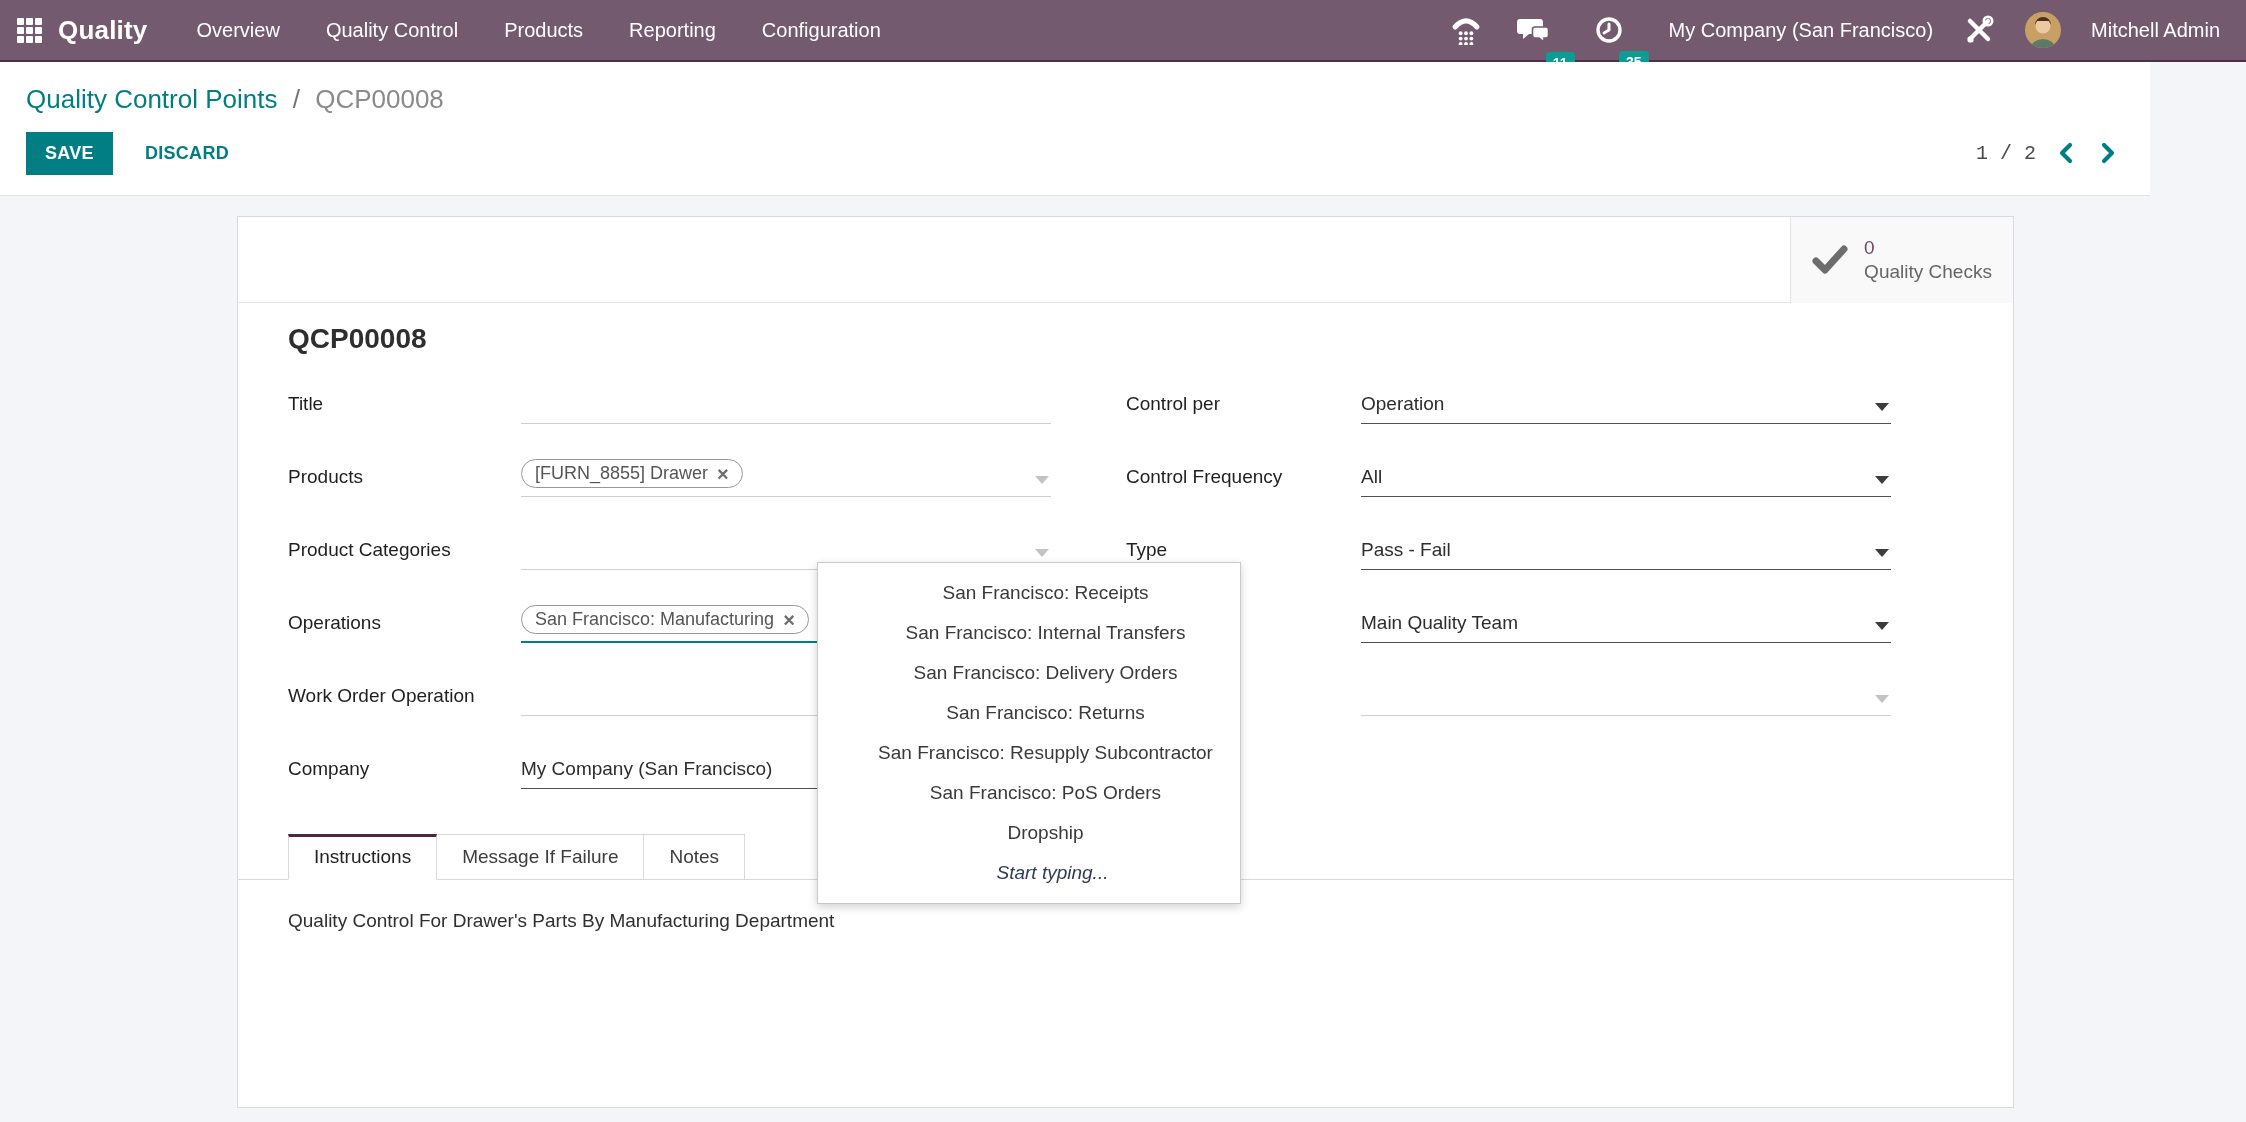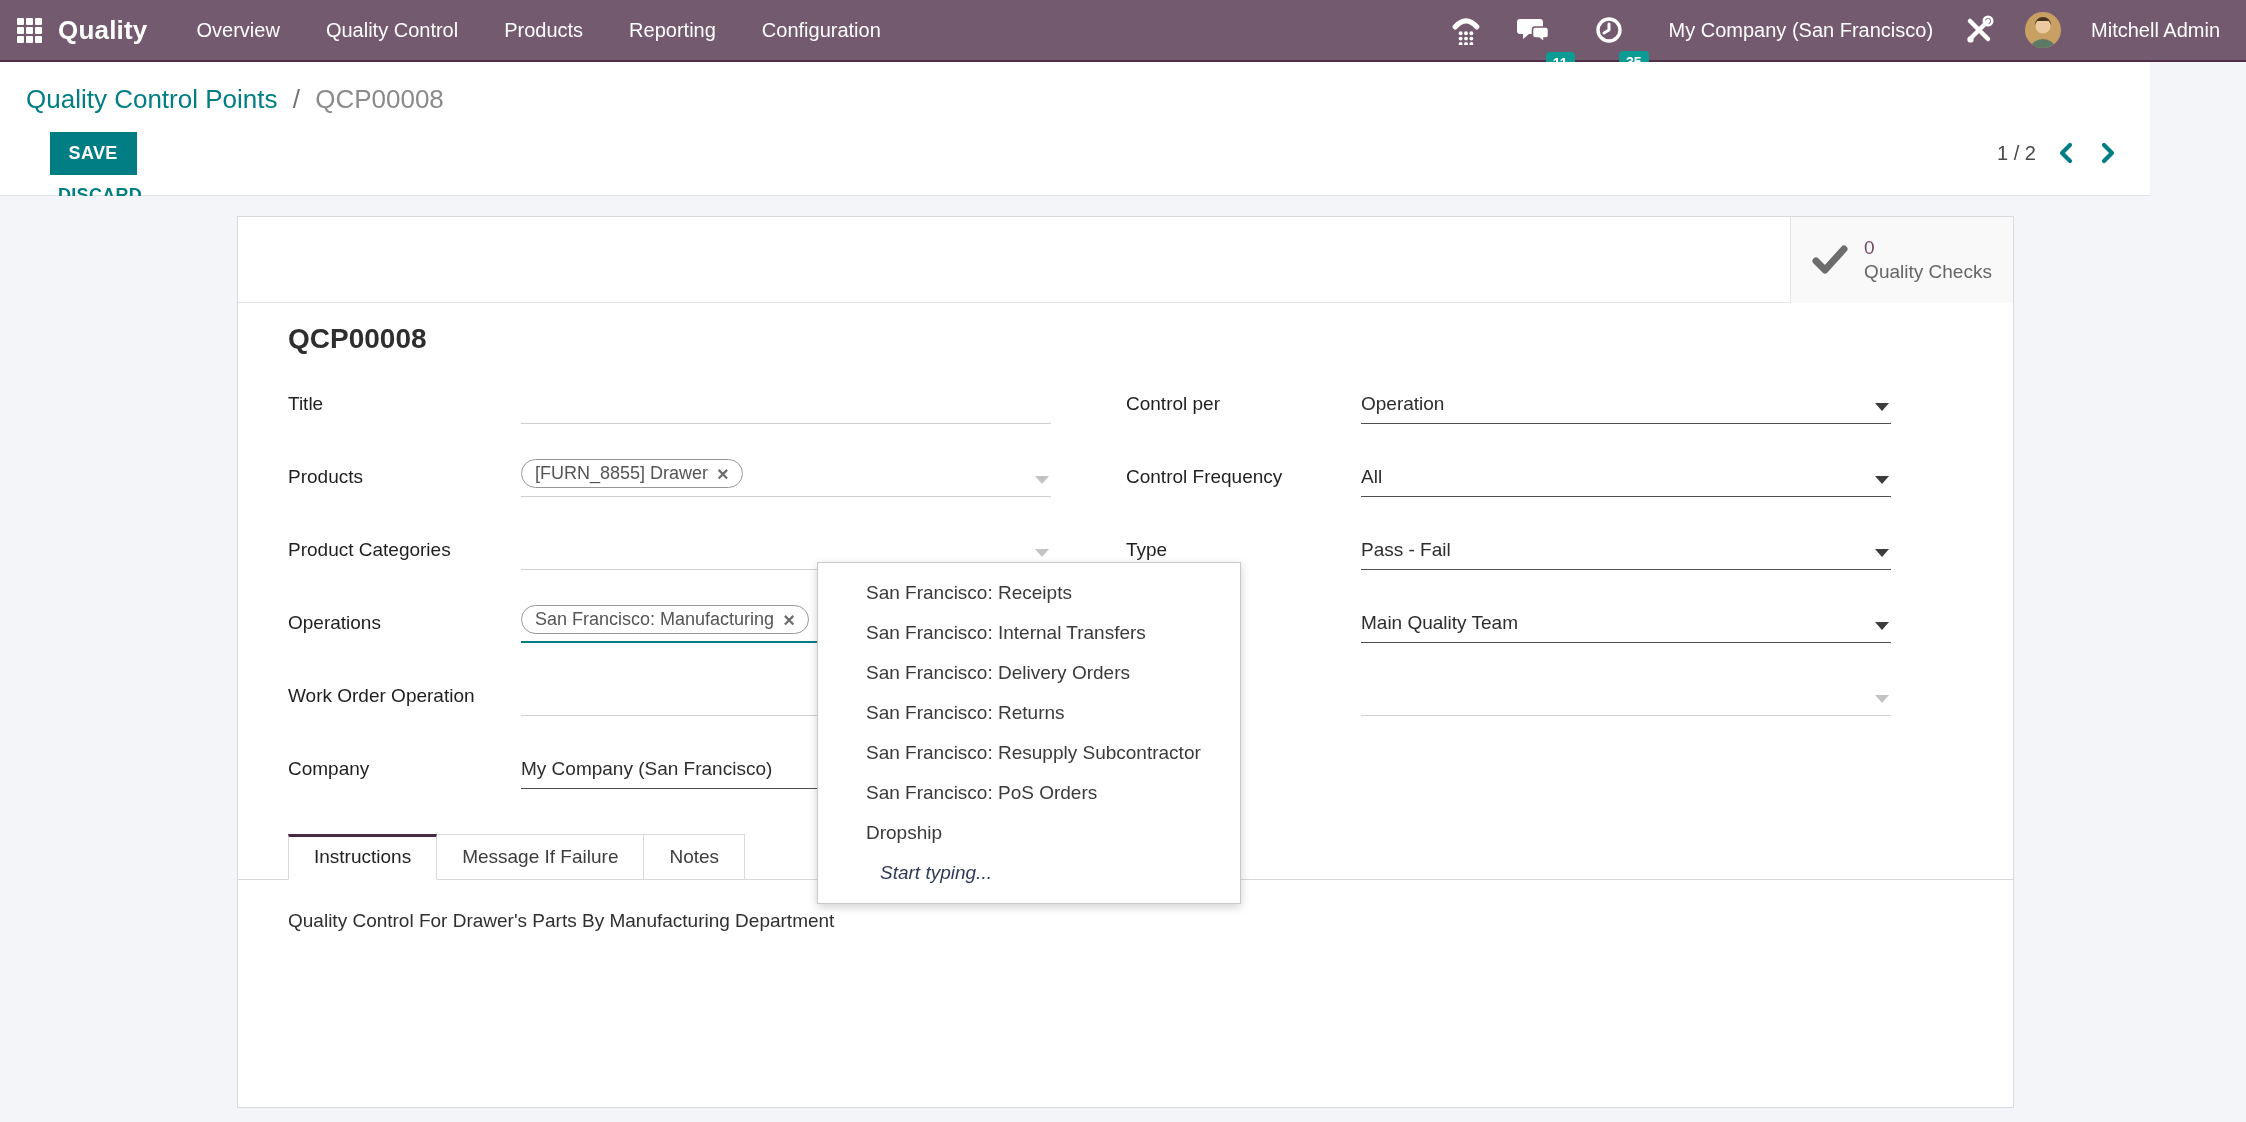--- a/index.html
+++ b/index.html
@@ -37,32 +37,32 @@
   .avatar{ width:36px; height:36px; border-radius:50%; overflow:hidden; flex:none; cursor:pointer; }
   
   .control-panel{
     position:absolute; left:0; top:62px; width:2150px; height:134px;
     background:#fff; border-bottom:1px solid #e3e3e6;
   }
   .breadcrumb{ position:absolute; left:26px; top:22px; font-size:26px; }
   .breadcrumb .bc-link{ color:var(--accent,#017E84); cursor:pointer; }
   .breadcrumb .bc-sep{ color:#737373; margin:0 8px; }
   .breadcrumb .bc-current{ color:#8a8a8a; }
-  .cp-buttons{ position:absolute; left:26px; top:70px; display:flex; align-items:center;flex-direction:column; }
+  .cp-buttons{ position:absolute; left:26px; top:70px; display:flex; align-items:center; }
   .btn-save{
     background:var(--accent,#017E84); color:#fff; border:1px solid var(--accent,#017E84);
     font-size:18px; font-weight:bold; padding:10px 18px; cursor:pointer;
     font-family:"Liberation Sans",sans-serif; letter-spacing:.3px;
   }
   .btn-discard{
     background:transparent; color:var(--accent,#017E84); border:none;
     font-size:18px; font-weight:bold; padding:10px 18px; margin-left:14px; cursor:pointer;
     font-family:"Liberation Sans",sans-serif; letter-spacing:.3px;
   }
-  .pager{ position:absolute; right:30px; top:78px; display:flex; align-items:center; gap:18px; }
+  .pager{ position:absolute; right:30px; top:78px; display:flex; align-items:center; gap:18px;font-family:Liberation Mono, monospace; }
   .pager-value{ font-size:20px; color:#4a4a4a; }
   .pager-arrow{ background:none; border:none; cursor:pointer; display:flex; align-items:center; padding:2px; }
   
   .content{ position:absolute; left:0; top:196px; width:2246px; height:926px; background:#f4f5f8; }
   .sheet{
     position:absolute; left:237px; top:216px; width:1777px; height:892px;
     background:#fff; border:1px solid #d8dade;
   }
   .statusbar{ position:relative; height:86px; border-bottom:1px solid #e5e5e8; background:#fff; }
   .stat-button{
@@ -108,21 +108,21 @@
     border-top:3px solid var(--tab-accent,#4B2942);
     padding-top:9px; color:#222;
     margin-bottom:-1px; border-bottom:1px solid #fff;
   }
   .tab-content{ padding-top:30px; font-size:19px; color:#2f2f2f; }
   
   .dropdown{
     position:absolute; left:817px; top:562px; width:424px;
     background:#fff; border:1px solid #c9c9cc;
     box-shadow:0 3px 9px rgba(0,0,0,.18);
-    padding:10px 15px; z-index:50;
+    padding:10px 15px; z-index:50;text-align:center;
   }
   .dropdown-item{ font-size:19px; color:#3a3a3a; line-height:40px; padding-left:33px; white-space:nowrap; cursor:pointer; }
   .dropdown-hint{ font-size:19px; font-style:italic; color:var(--hint-color,#2F3B56); line-height:40px; padding-left:47px; cursor:pointer; }
 </style>
 </head>
 <body>
 
 <header class="topbar">
   <div class="apps-btn">
     <div class="apps-grid">

